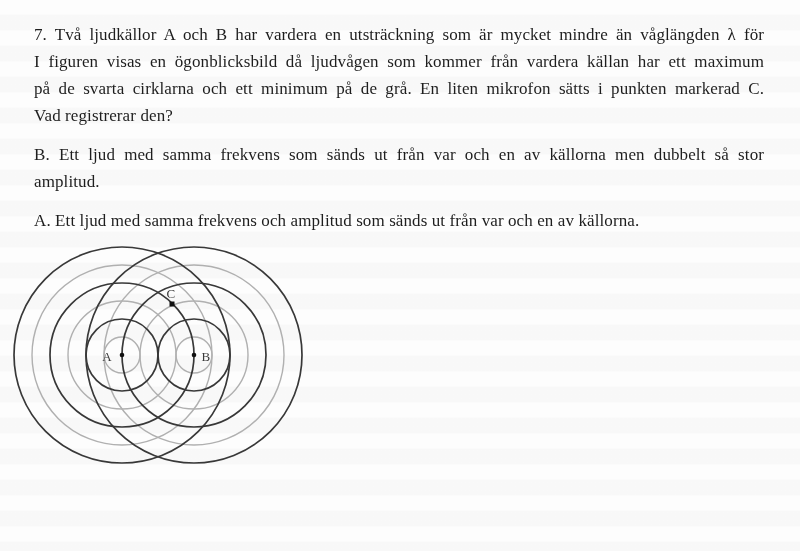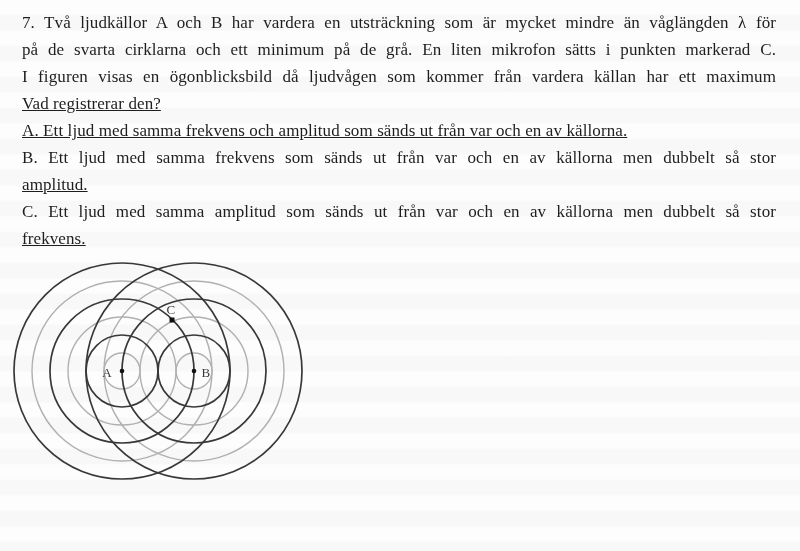--- a/index.html
+++ b/index.html
@@ -25,32 +25,31 @@
         rgba(0,0,0,0.000) 31px, rgba(0,0,0,0.000) 27px),
       #fdfdfd;
   }
   .text-block {
     padding: 9px 24px 0 22px;
     font-size: 17px;
     line-height: 27px;
     letter-spacing: 0.1px;
   }
   p.para {
-    margin: 0;
+    margin: 12px;
     padding: 0;
   }
   
   .jline {
     text-align: justify;
     text-align-last: justify;
   }
   .lline {
     text-align: right;
     text-align-last: left;
-    text-decoration: underline;
   }
   .diagram-wrap {
     margin: 10px 0 0 -10px;
   }
   svg.figure {
     display: block;
   }
   svg.figure text {
     font-family: "Liberation Serif", "DejaVu Serif", serif;
     font-size: 13px;
@@ -58,38 +57,34 @@
   }
 </style>
 </head>
 <body>
 
 <div class="page">
   <div class="text-block">
 
     <p class="para">
       <span class="jline" style="display:block">7. Två ljudkällor A och B har vardera en utsträckning som är mycket mindre än våglängden λ för</span>
+      <span class="jline" style="display:block">I figuren visas en ögonblicksbild då ljudvågen som kommer från vardera källan har ett maximum</span>
       <span class="jline" style="display:block">på de svarta cirklarna och ett minimum på de grå. En liten mikrofon sätts i punkten markerad C.</span>
-      <span class="jline" style="display:block">I figuren visas en ögonblicksbild då ljudvågen som kommer från vardera källan har ett maximum</span>
       <span class="lline" style="display:block">Vad registrerar den?</span>
-    </p>
-
-    <p class="para">
-      <span class="lline" style="display:block">A. Ett ljud med samma frekvens och amplitud som sänds ut från var och en av källorna.</span>
     </p>
 
     <p class="para">
       <span class="jline" style="display:block">B. Ett ljud med samma frekvens som sänds ut från var och en av källorna men dubbelt så stor</span>
       <span class="lline" style="display:block">amplitud.</span>
     </p>
 
     <p class="para">
-      <span class="jline" style="display:block">C. Ett ljud med samma amplitud som sänds ut från var och en av källorna men dubbelt så stor</span>
-      <span class="lline" style="display:block">frekvens.</span>
+      <span class="lline" style="display:block">A. Ett ljud med samma frekvens och amplitud som sänds ut från var och en av källorna.</span>
     </p>
+
 
 
     <div class="diagram-wrap">
       <svg class="figure" xmlns="http://www.w3.org/2000/svg" width="292" height="222" viewBox="0 0 292 222">
           <circle cx="110" cy="109" r="18" fill="none" stroke="#b0b0b0" stroke-width="1.4"></circle>
           <circle cx="110" cy="109" r="54" fill="none" stroke="#b0b0b0" stroke-width="1.4"></circle>
           <circle cx="110" cy="109" r="90" fill="none" stroke="#b0b0b0" stroke-width="1.4"></circle>
           <circle cx="182" cy="109" r="18" fill="none" stroke="#b0b0b0" stroke-width="1.4"></circle>
           <circle cx="182" cy="109" r="54" fill="none" stroke="#b0b0b0" stroke-width="1.4"></circle>
           <circle cx="182" cy="109" r="90" fill="none" stroke="#b0b0b0" stroke-width="1.4"></circle>

